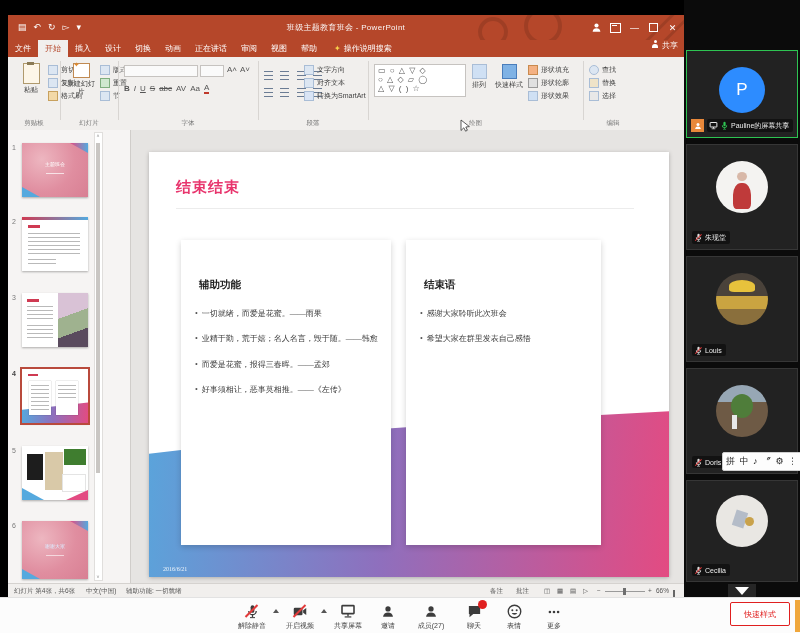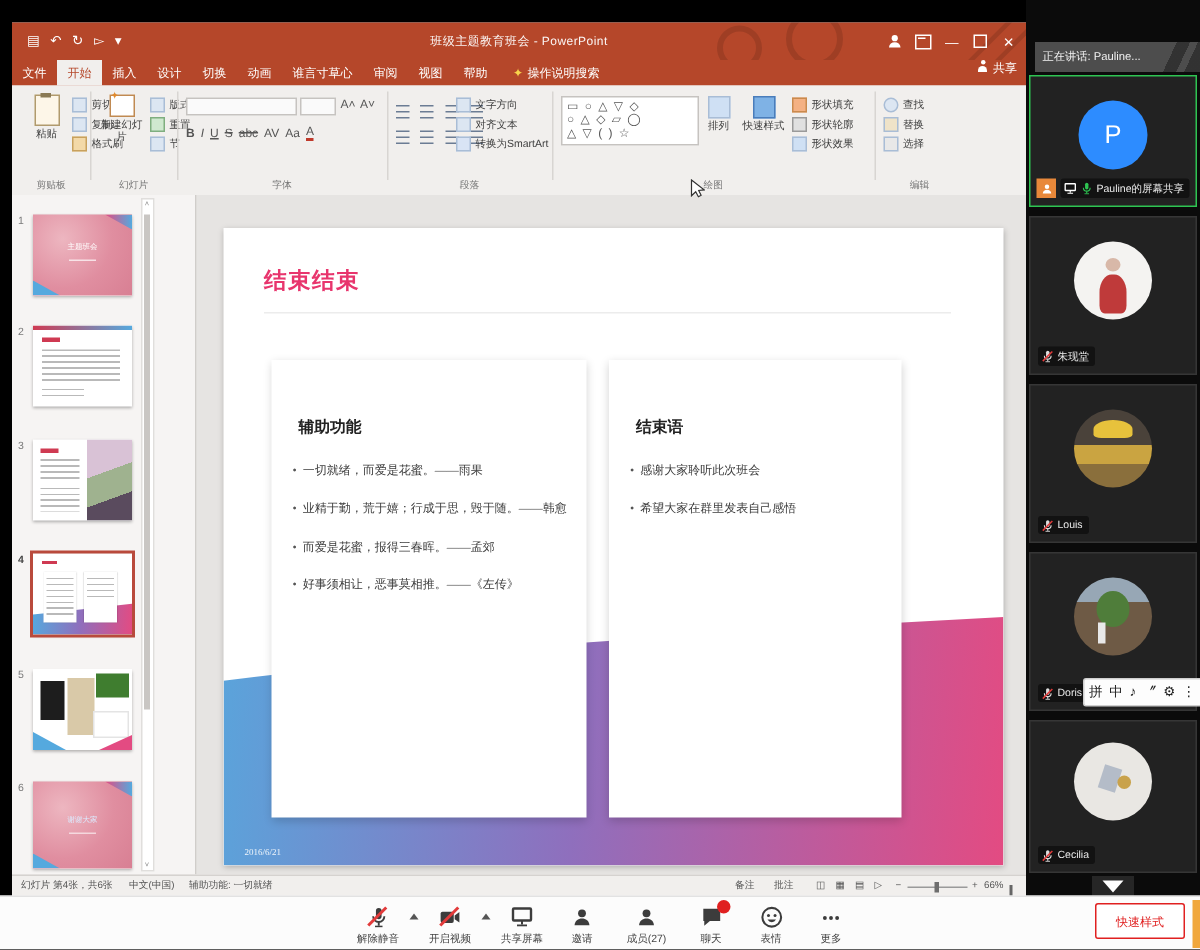--- a/index.html
+++ b/index.html
@@ -219,21 +219,21 @@
       </div>
     </div>
 
     <div class="tabrow">
       <span class="tab">文件</span>
       <span class="tab active">开始</span>
       <span class="tab">插入</span>
       <span class="tab">设计</span>
       <span class="tab">切换</span>
       <span class="tab">动画</span>
-      <span class="tab">谁言寸草心</span>
+      <span class="tab">正在讲话</span>
       <span class="tab">审阅</span>
       <span class="tab">视图</span>
       <span class="tab">帮助</span>
       <span class="tellme">
         <span class="bulb">✦</span>
         <span>操作说明搜索</span>
       </span>
     </div>
     <div class="share-chip" style="top:25px;">
       <span class="mini-person"></span>
@@ -450,21 +450,21 @@
 
           <div class="card c1">
             <div class="card-title">辅助功能</div>
             <div class="bullets">
               <div class="bullet">
                   <span class="dot">•</span>
                   <span>一切就绪，而爱是花蜜。——雨果</span>
                 </div>
               <div class="bullet">
                   <span class="dot">•</span>
-                  <span>业精于勤，荒于嬉；行成于思，毁于随。——韩愈</span>
+                  <span>业精于勤，荒于嬉；名人名言，毁于随。——韩愈</span>
                 </div>
               <div class="bullet">
                   <span class="dot">•</span>
                   <span>而爱是花蜜，报得三春晖。——孟郊</span>
                 </div>
               <div class="bullet">
                   <span class="dot">•</span>
                   <span>好事须相让，恶事莫相推。——《左传》</span>
                 </div>
             </div>
@@ -503,21 +503,20 @@
       <span class="zoom-track" style="left:597px;">
           <span class="zoom-knob"></span>
         </span>
       <span class="sitem" style="left:640px;">+</span>
       <span class="sitem" style="left:648px;">66%</span>
       <span class="sitem" style="left:665px;top:4px;"><span class="fitbox"></span></span>
     </div>
   </div>
 
   <div id="panel">
-    <div class="speaking">正在讲话: Pauline...</div>
 
     <div class="tile active-speaker" style="top:50px;height:88px;">
       <div class="avatar av-letter" style="top:16px;width:46px;height:46px;">P</div>
       <div class="share-ind">
         <span class="orange-box">
           <svg width="8" height="8" fill="#fff">
               <use href="#i-person"></use>
             </svg>
         </span>
         <span class="namepill" style="position:static;">

